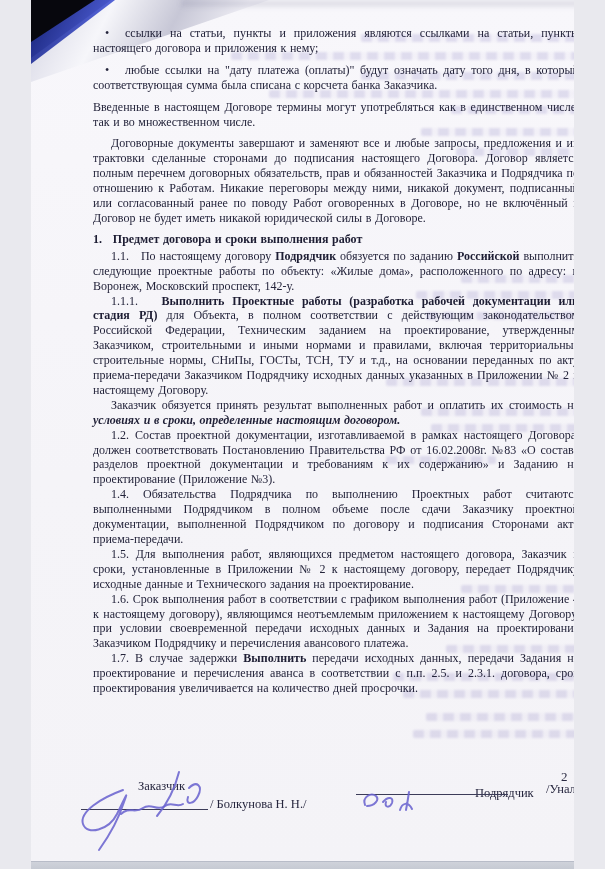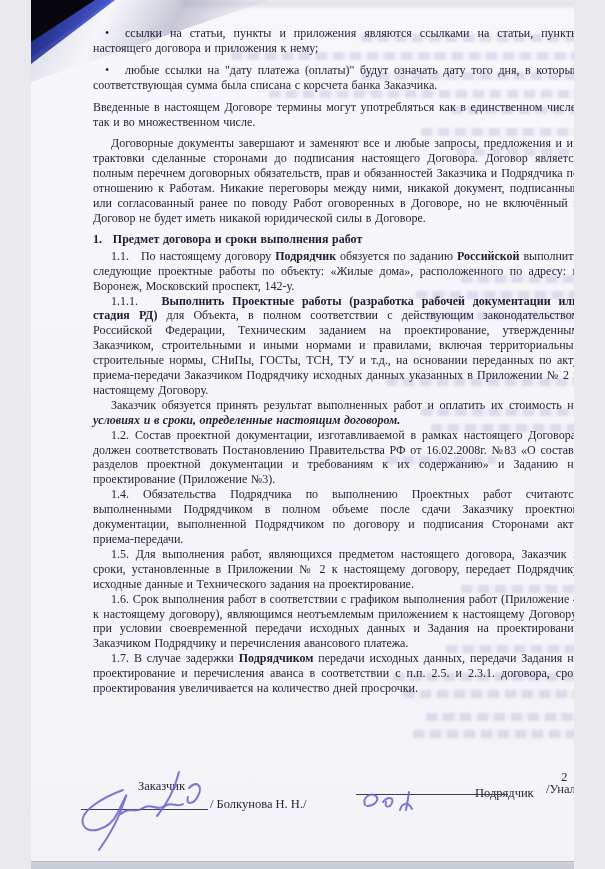--- a/index.html
+++ b/index.html
@@ -100,21 +100,21 @@
       <p class="plain sp"><span>Введенные в настоящем Договоре термины могут употребляться как  в единственном числе, так и во множественном числе.</span></p>
       <p class="indent sp"><span>Договорные документы завершают и заменяют все и любые запросы, предложения и их трактовки сделанные сторонами до подписания настоящего Договора. Договор является полным перечнем договорных обязательств, прав и обязанностей Заказчика и Подрядчика по отношению к Работам. Никакие переговоры между ними, никакой документ, подписанный или согласованный ранее по поводу Работ оговоренных в Договоре, но не включённый в Договор не будет иметь никакой юридической силы в Договоре.</span></p>
       <p class="heading sp"><span class="bd">1.&nbsp;&nbsp;&nbsp;Предмет договора и сроки выполнения работ</span></p>
       <p class="indent"><span>1.1.&nbsp;&nbsp;&nbsp;По настоящему договору </span><span class="bd">Подрядчик</span><span> обязуется по заданию </span><span class="bd">Российской</span><span> выполнить следующие проектные работы  по объекту: «Жилые дома», расположенного по адресу: г. Воронеж, Московский проспект, 142-у.</span></p>
       <p class="indent"><span>1.1.1.&nbsp;&nbsp;&nbsp;</span><span class="bd">Выполнить Проектные работы (разработка рабочей документации или стадия РД)</span><span> для Объекта, в полном соответствии с действующим законодательством Российской Федерации, Техническим заданием на проектирование, утвержденным Заказчиком, строительными и иными нормами и правилами, включая территориальные строительные нормы, СНиПы, ГОСТы, ТСН, ТУ и т.д., на основании переданных по акту приема-передачи Заказчиком Подрядчику исходных данных указанных в Приложении № 2 к настоящему Договору.</span></p>
       <p class="indent"><span>Заказчик обязуется принять результат выполненных работ и оплатить их стоимость на </span><span class="it">условиях и в сроки, определенные настоящим договором.</span></p>
       <p class="indent"><span>1.2. Состав проектной документации, изготавливаемой в рамках настоящего Договора, должен соответствовать Постановлению Правительства РФ от 16.02.2008г. №83 «О составе разделов проектной документации и требованиям к их содержанию» и Заданию на проектирование (Приложение №3).</span></p>
       <p class="indent"><span>1.4. Обязательства Подрядчика по выполнению Проектных работ считаются выполненными Подрядчиком в полном объеме после сдачи Заказчику проектной документации,  выполненной Подрядчиком по договору и подписания Сторонами акта приема-передачи.</span></p>
       <p class="indent"><span>1.5. Для выполнения работ, являющихся предметом настоящего договора, Заказчик в сроки, установленные в Приложении № 2 к настоящему договору, передает Подрядчику исходные данные и Технического задания на проектирование.</span></p>
       <p class="indent"><span>1.6.  Срок выполнения работ в соответствии с графиком выполнения работ (Приложение 4 к настоящему договору), являющимся неотъемлемым приложением к настоящему Договору, при условии своевременной передачи исходных данных и Задания на проектирование Заказчиком Подрядчику и перечисления авансового платежа.</span></p>
-      <p class="indent"><span>1.7. В случае задержки </span><span class="bd">Подрядчиком</span><span> передачи исходных данных, передачи  Задания на проектирование и перечисления аванса в соответствии с п.п. 2.5. и 2.3.1. договора, срок проектирования увеличивается на количество дней просрочки.</span></p>
+      <p class="indent"><span>1.7. В случае задержки </span><span class="bd">Выполнить</span><span> передачи исходных данных, передачи  Задания на проектирование и перечисления аванса в соответствии с п.п. 2.5. и 2.3.1. договора, срок проектирования увеличивается на количество дней просрочки.</span></p>
     </div>
 
   <div class="page-number">2</div>
 
   <div class="sig-role role-left">Заказчик</div>
   <div class="sig-line line-left">
     <span class="rule rule-left"></span>
     <span class="sig-name">/ Болкунова Н. Н./</span>
   </div>
 

